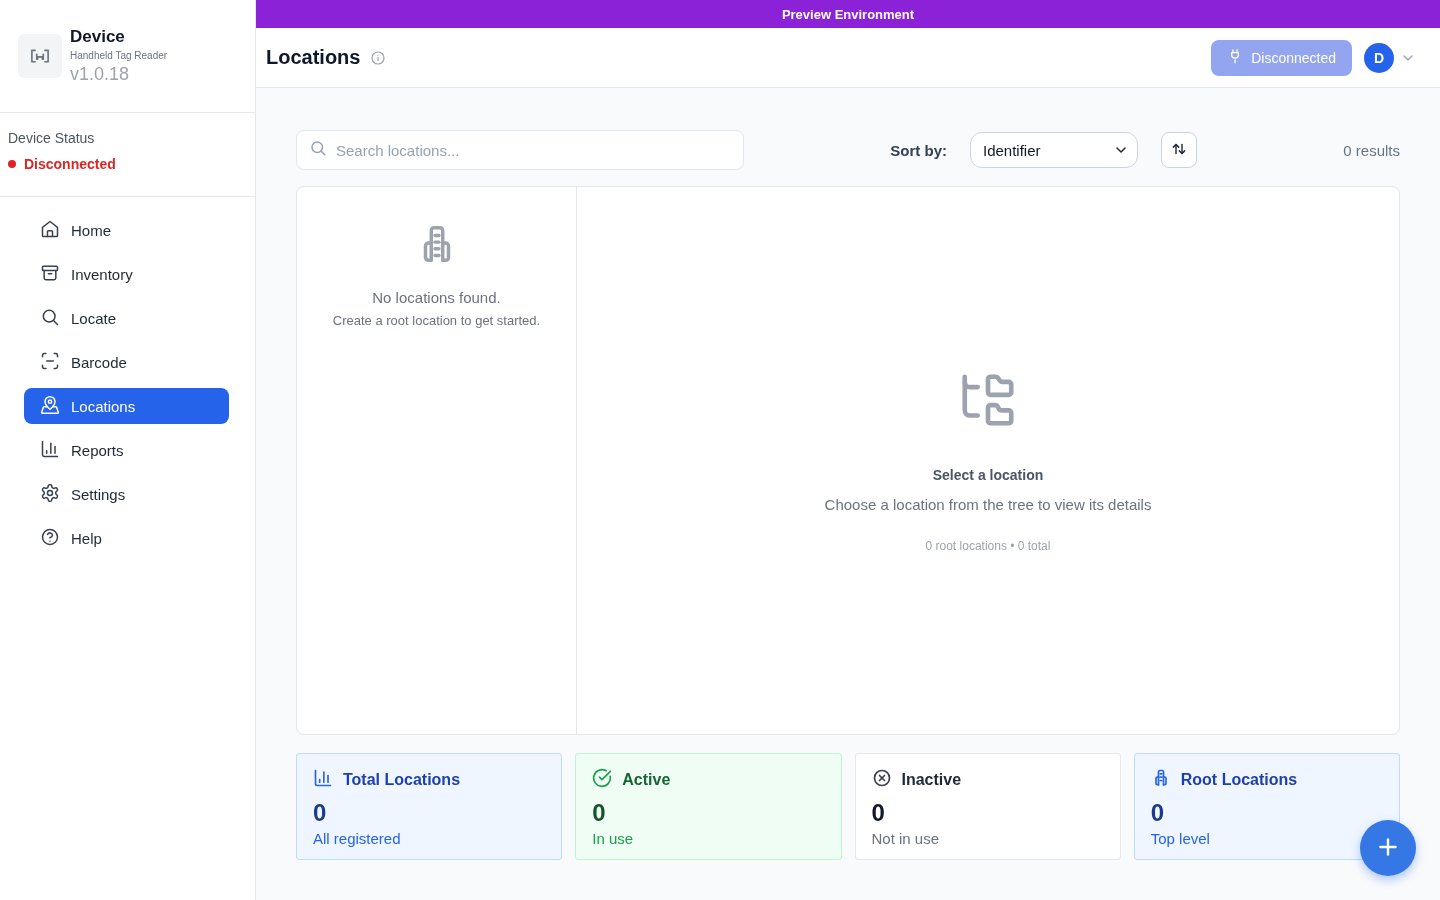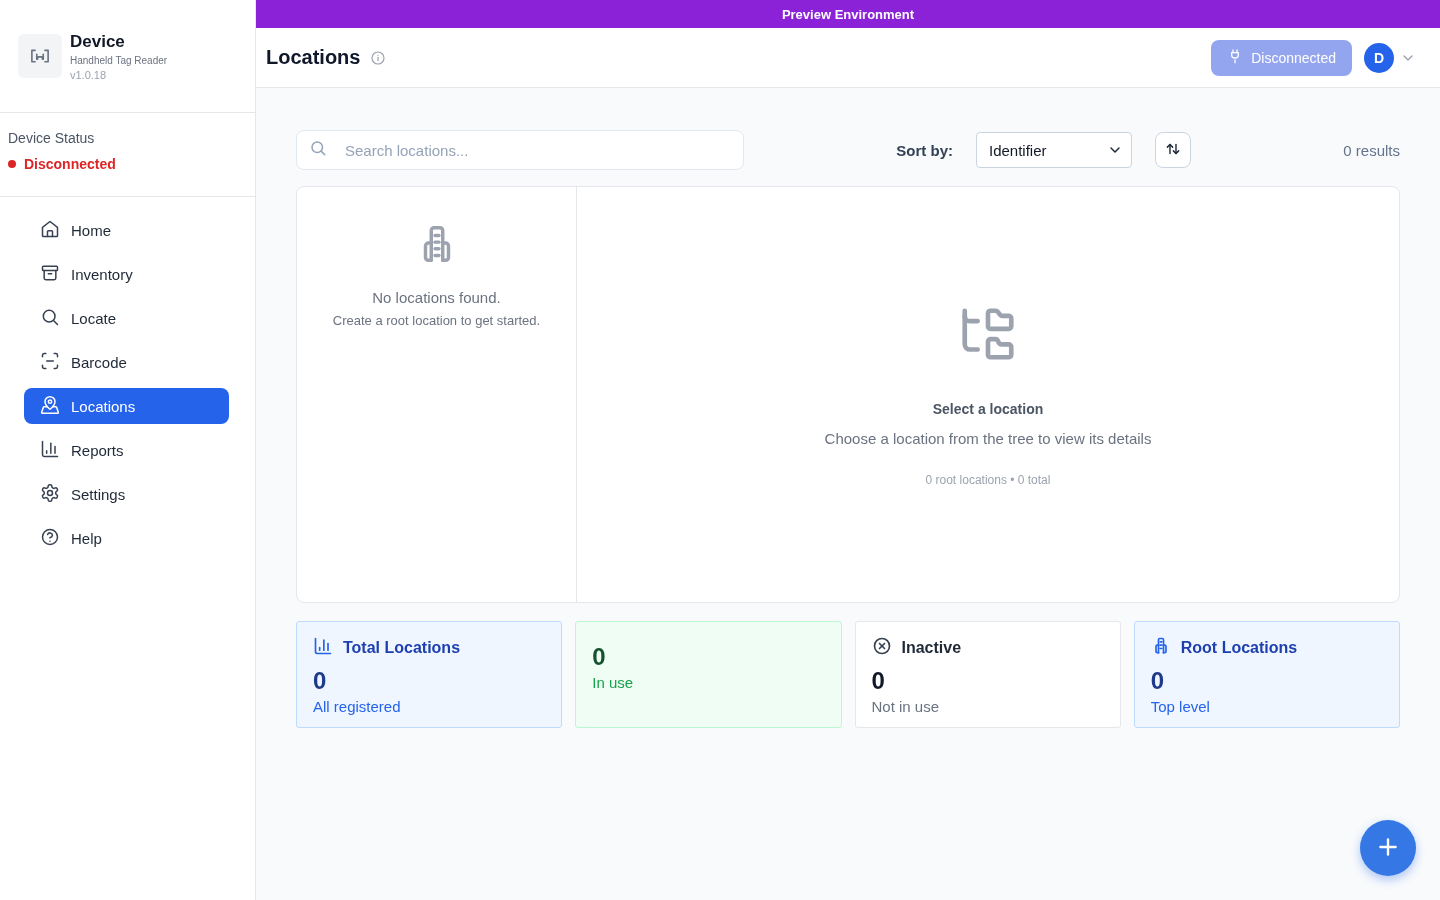--- a/index.html
+++ b/index.html
@@ -9,21 +9,21 @@
 
   
   .sidebar { width:256px; background:#ffffff; border-right:1px solid #e5e7eb;
     display:flex; flex-direction:column; flex-shrink:0; }
   .brand { height:113px; border-bottom:1px solid #e5e7eb; display:flex;
     align-items:center; padding:0 16px 0 18px; gap:8px; }
   .brand-logo { width:44px; height:44px; border-radius:6px; background:#f3f4f6;
     display:flex; align-items:center; justify-content:center; flex-shrink:0; color:#6b7280; }
   .brand-text .name { font-size:17px; font-weight:700; color:#111827; }
   .brand-text .subtitle { font-size:10px; color:#6b7280; margin-top:3px; }
-  .brand-text .version { font-size:11px; color:#9ca3af; margin-top:3px; }
+  .brand-text .version { font-size:18px; color:#9ca3af; margin-top:3px; }
 
   .device-status { height:84px; border-bottom:1px solid #e5e7eb; padding:17px 8px; }
   .device-status .ds-label { font-size:14px; color:#4b5563; }
   .ds-value-row { display:flex; align-items:center; gap:8px; margin-top:10px; }
   .ds-dot { width:8px; height:8px; border-radius:50%; background:#dc2626; }
   .ds-value { font-size:14px; font-weight:600; color:#dc2626; }
 
   .nav { padding:15px 26px 0 24px; }
   .nav-item { height:36px; margin-bottom:8px; border-radius:8px; display:flex;
     align-items:center; gap:11px; padding:0 12px 0 16px; font-size:15px; font-weight:500;
@@ -47,38 +47,38 @@
   .avatar-group { display:flex; align-items:center; gap:6px; cursor:pointer; }
   .avatar { width:30px; height:30px; border-radius:50%; background:#2563eb; color:#ffffff;
     font-size:14px; font-weight:700; display:flex; align-items:center; justify-content:center; }
   .chev { color:#9ca3af; display:flex; }
 
   .content { flex:1; background:#f8fafc; padding:0 40px; }
 
   
   .toolbar { margin-top:42px; display:flex; align-items:center; justify-content:space-between; }
   .search-box { width:448px; height:40px; background:#ffffff; border:1px solid #e2e8f0;
-    border-radius:8px; display:flex; align-items:center; padding:0 12px; gap:18px; }
+    border-radius:8px; display:flex; align-items:center; padding:0 12px; gap:9px; }
   .search-box svg { color:#94a3b8; flex-shrink:0; }
   .search-box input { border:none; outline:none; flex:1; font-size:15px; font-family:inherit;
     color:#111827; background:transparent; }
   .search-box input::placeholder { color:#94a3b8; }
   .sort-group { display:flex; align-items:center; gap:23px; }
   .sort-label { font-size:15px; font-weight:600; color:#334155; }
   .select-wrap { position:relative; }
-  .select-wrap select { appearance:none; -webkit-appearance:none; width:156px; height:36px;
-    background:#ffffff; border:1px solid #cbd5e1; border-radius:4px; padding:0 30px 0 12px;
+  .select-wrap select { appearance:none; -webkit-appearance:none; width:168px; height:36px;
+    background:#ffffff; border:1px solid #cbd5e1; border-radius:12px; padding:0 30px 0 12px;
     font-size:15px; font-family:inherit; color:#111827; cursor:pointer; }
   .select-wrap .sel-chev { position:absolute; right:9px; top:10px; pointer-events:none; color:#1f2937; display:flex; }
   .sort-dir-btn { width:36px; height:36px; background:#ffffff; border:1px solid #cbd5e1;
     border-radius:8px; display:flex; align-items:center; justify-content:center; cursor:pointer; color:#1f2937; }
   .results { font-size:15px; color:#64748b; }
 
   
-  .panels { margin-top:16px; height:417px; background:#ffffff; border:1px solid #e5e7eb;
+  .panels { margin-top:16px; height:549px; background:#ffffff; border:1px solid #e5e7eb;
     border-radius:8px; display:flex; overflow:hidden; }
   .tree-panel { width:280px; border-right:1px solid #e5e7eb; padding-top:35px;
     display:flex; flex-direction:column; align-items:center; flex-shrink:0; }
   .tree-empty-icon { color:#9ca3af; }
   .tree-empty-title { margin-top:17px; font-size:15px; color:#6b7280; }
   .tree-empty-sub { margin-top:7px; font-size:13px; color:#6b7280; }
   .details-panel { flex:1; display:flex; flex-direction:column; align-items:center;
     justify-content:center; }
   .details-icon { color:#9ca3af; margin-bottom:32px; }
   .details-title { font-size:14px; font-weight:600; color:#4b5563; }
@@ -313,20 +313,27 @@
                   <path d="M18 17V9"></path>
                   <path d="M13 17V5"></path>
                   <path d="M8 17v-3"></path>
                 </svg></span>
             <span>Total Locations</span>
           </div>
           <div class="card-value">0</div>
           <div class="card-caption">All registered</div>
         </div>
         <div class="card green">
+          <div class="card-head">
+            <span><svg width="20" height="20" viewBox="0 0 24 24" fill="none" stroke="currentColor" stroke-width="2" stroke-linecap="round" stroke-linejoin="round">
+                  <path d="M21.8 10A10 10 0 1 1 17 3.34"></path>
+                  <path d="m9 11 3 3L22 4"></path>
+                </svg></span>
+            <span>Active</span>
+          </div>
           <div class="card-value">0</div>
           <div class="card-caption">In use</div>
         </div>
         <div class="card gray">
           <div class="card-head">
             <span><svg width="20" height="20" viewBox="0 0 24 24" fill="none" stroke="currentColor" stroke-width="2" stroke-linecap="round" stroke-linejoin="round">
                   <circle cx="12" cy="12" r="9"></circle>
                   <path d="m9 9 6 6"></path>
                   <path d="m15 9-6 6"></path>
                 </svg></span>

